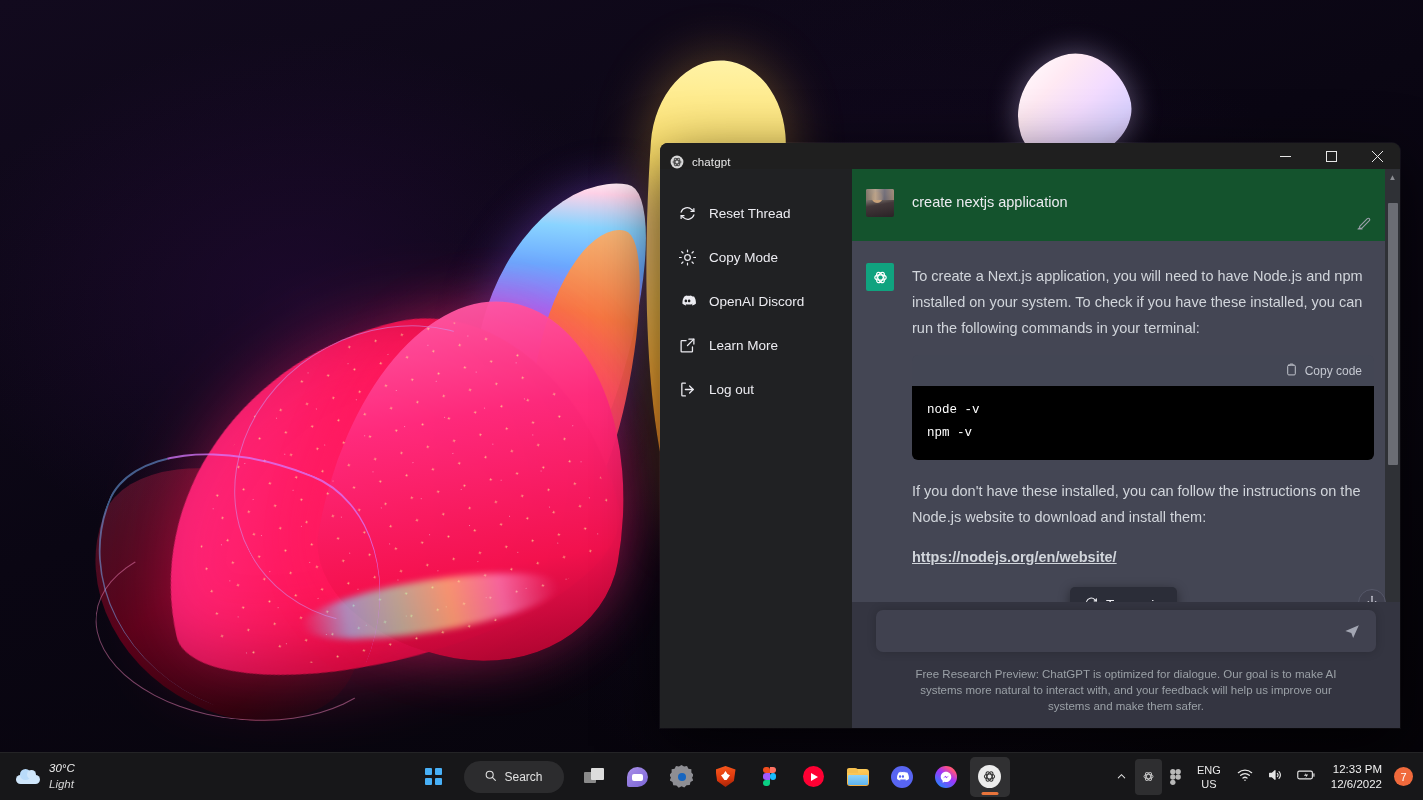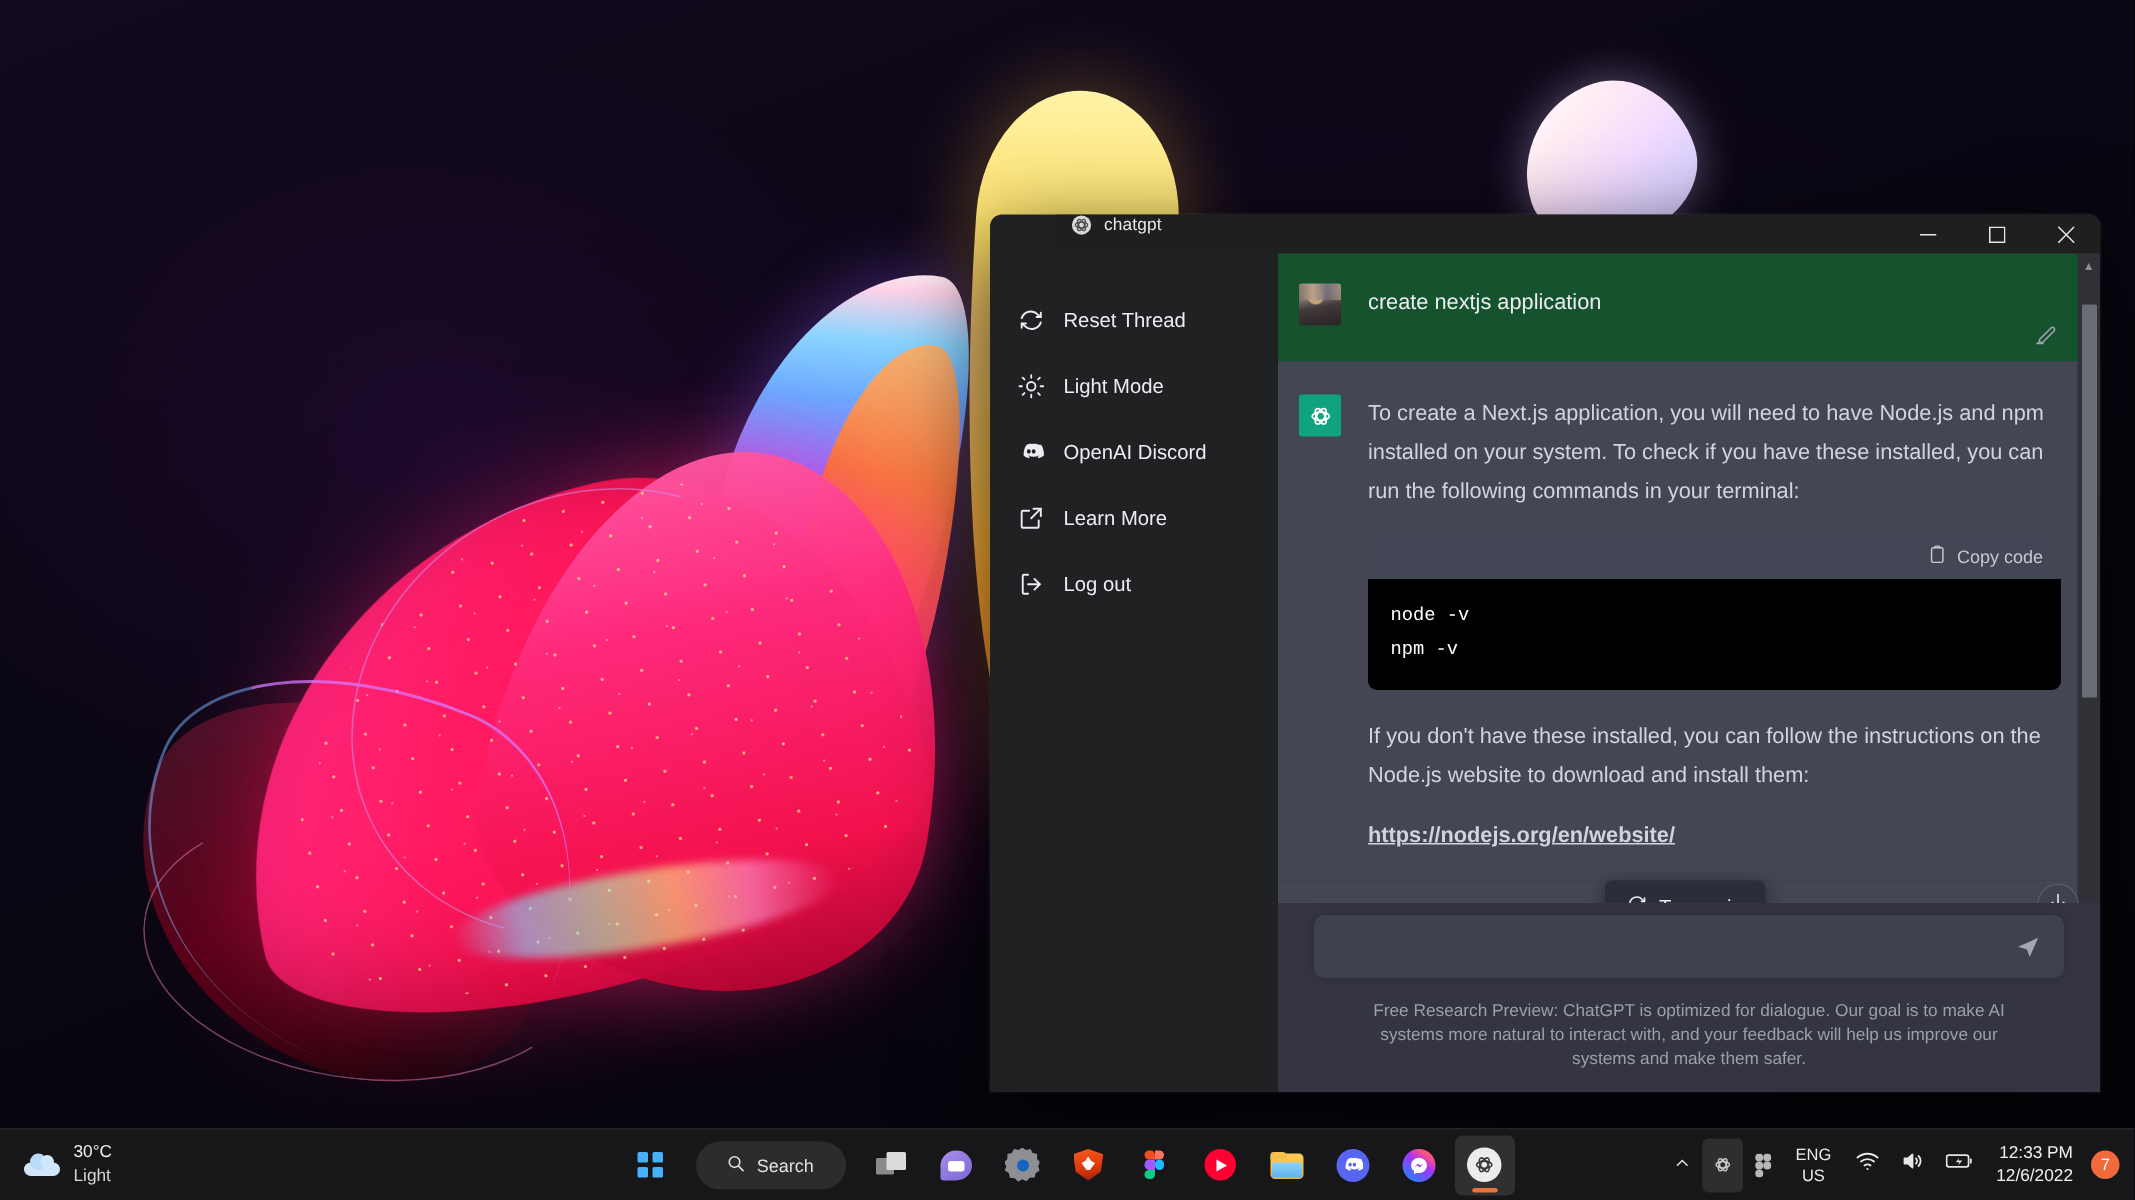--- a/index.html
+++ b/index.html
@@ -142,22 +142,22 @@
   
   #window {
     position:absolute; left:660px; top:143px; width:740px; height:585px;
     background:#202123;
     border-radius:8px 8px 0 0;
     box-shadow:0 18px 60px rgba(0,0,0,0.75), 0 0 0 1px rgba(255,255,255,0.06);
     overflow:hidden;
     display:flex; flex-direction:column;
   }
   #titlebar {
-    height:26px; background:#1f1f1f; display:flex; align-items:flex-start;
-    flex:0 0 26px; position:relative;margin-left:44px;
+    height:26px; background:#1f1f1f; display:flex; align-items:flex-end;
+    flex:0 0 26px; position:relative;
   }
   #titlebar .tb-left { display:flex; align-items:center; gap:8px; padding-left:10px; }
   .tb-logo { width:14px; height:14px; flex:0 0 14px; }
   #title-text { font-size:11.5px; color:#e8e8e8; letter-spacing:0.1px; }
   .winbtns { margin-left:auto; display:flex; height:26px; }
   .winbtn {
     width:46px; height:26px; display:flex; align-items:center; justify-content:center;
     color:#e6e6e6;
   }
 
@@ -277,20 +277,21 @@
   
   #taskbar {
     position:absolute; left:0; bottom:0; width:1423px; height:48px;
     background:rgba(24,24,26,0.95);
     border-top:1px solid rgba(255,255,255,0.06);
     display:flex; align-items:center;
   }
   #weather {
     display:flex; align-items:center; gap:9px; padding-left:16px; width:230px;
     cursor:pointer;
+    font-style:italic;
   }
   .wx-text { line-height:13px; }
   .wx-temp { font-size:11.5px; color:#f0f0f0; }
   .wx-cond { font-size:11.5px; color:#d6d6d6; margin-top:3px; }
 
   #tb-center {
     position:absolute; left:50%; transform:translateX(-50%);
     display:flex; align-items:center; gap:4px;
   }
   .tb-ico {
@@ -480,21 +481,21 @@
         <span>Reset Thread</span>
       </div>
 
       <div class="side-item">
         <span class="side-icon">
           <svg width="17" height="17" viewBox="0 0 24 24" fill="none" stroke="#ececf1" stroke-width="1.7" stroke-linecap="round">
             <circle cx="12" cy="12" r="4"></circle>
             <path d="M12 1.5v2.5M12 20v2.5M3.2 12H.7M23.3 12h-2.5M5.6 5.6L3.9 3.9M20.1 20.1l-1.7-1.7M18.4 5.6l1.7-1.7M3.9 20.1l1.7-1.7"></path>
           </svg>
         </span>
-        <span>Light Mode</span>
+        <span>Copy Mode</span>
       </div>
 
       <div class="side-item">
         <span class="side-icon">
           <svg width="18" height="18" viewBox="0 0 24 24" fill="#ececf1">
             <path d="M19.3 5.6A16 16 0 0 0 15.4 4.4l-.2.4a14.9 14.9 0 0 1 3.4 1.1 12.6 12.6 0 0 0-10.3 0 15 15 0 0 1 3.4-1.1l-.2-.4A16 16 0 0 0 7.6 5.6C5.2 9.1 4.6 12.5 4.9 15.9a16.1 16.1 0 0 0 4.9 2.5l.9-1.5a10.4 10.4 0 0 1-1.7-.8l.4-.3a11.5 11.5 0 0 0 9.9 0l.4.3a10.4 10.4 0 0 1-1.7.8l.9 1.5a16 16 0 0 0 4.9-2.5c.4-4-.6-7.3-2.5-10.3zM9.7 13.9c-1 0-1.8-.9-1.8-2s.8-2 1.8-2 1.8.9 1.8 2-.8 2-1.8 2zm4.6 0c-1 0-1.8-.9-1.8-2s.8-2 1.8-2 1.8.9 1.8 2-.8 2-1.8 2z"></path>
           </svg>
         </span>
         <span>OpenAI Discord</span>
       </div>

